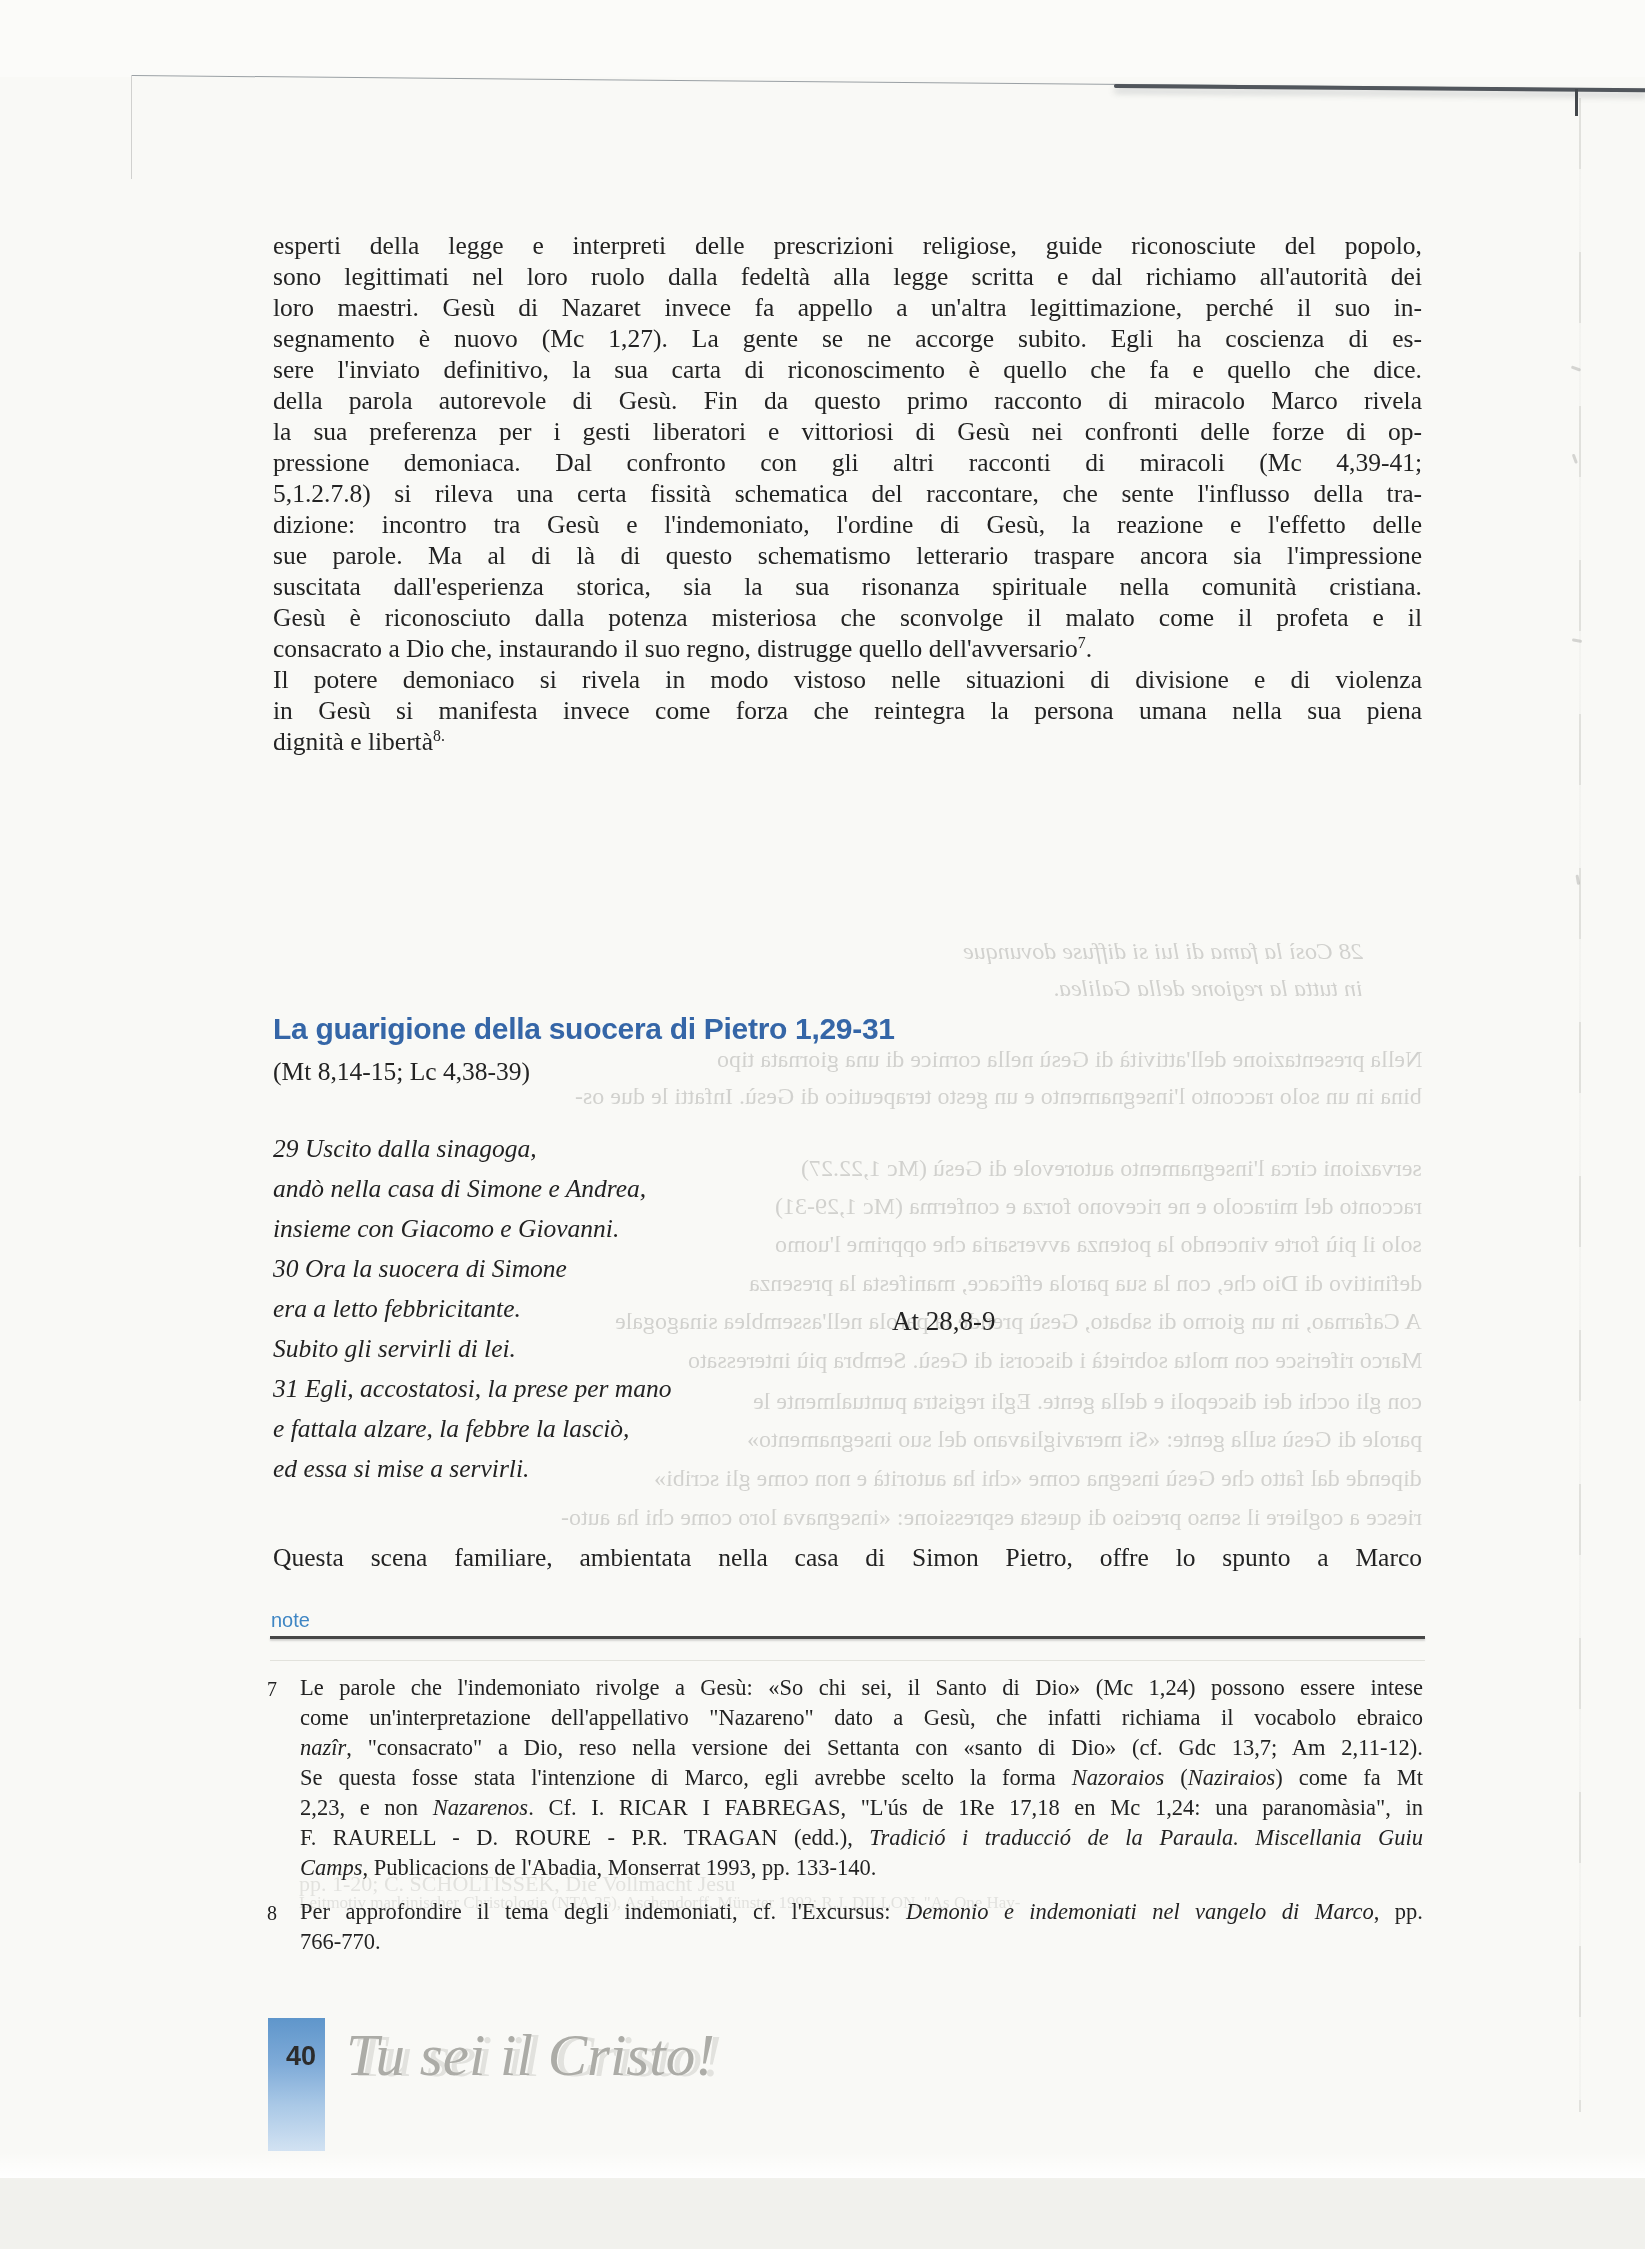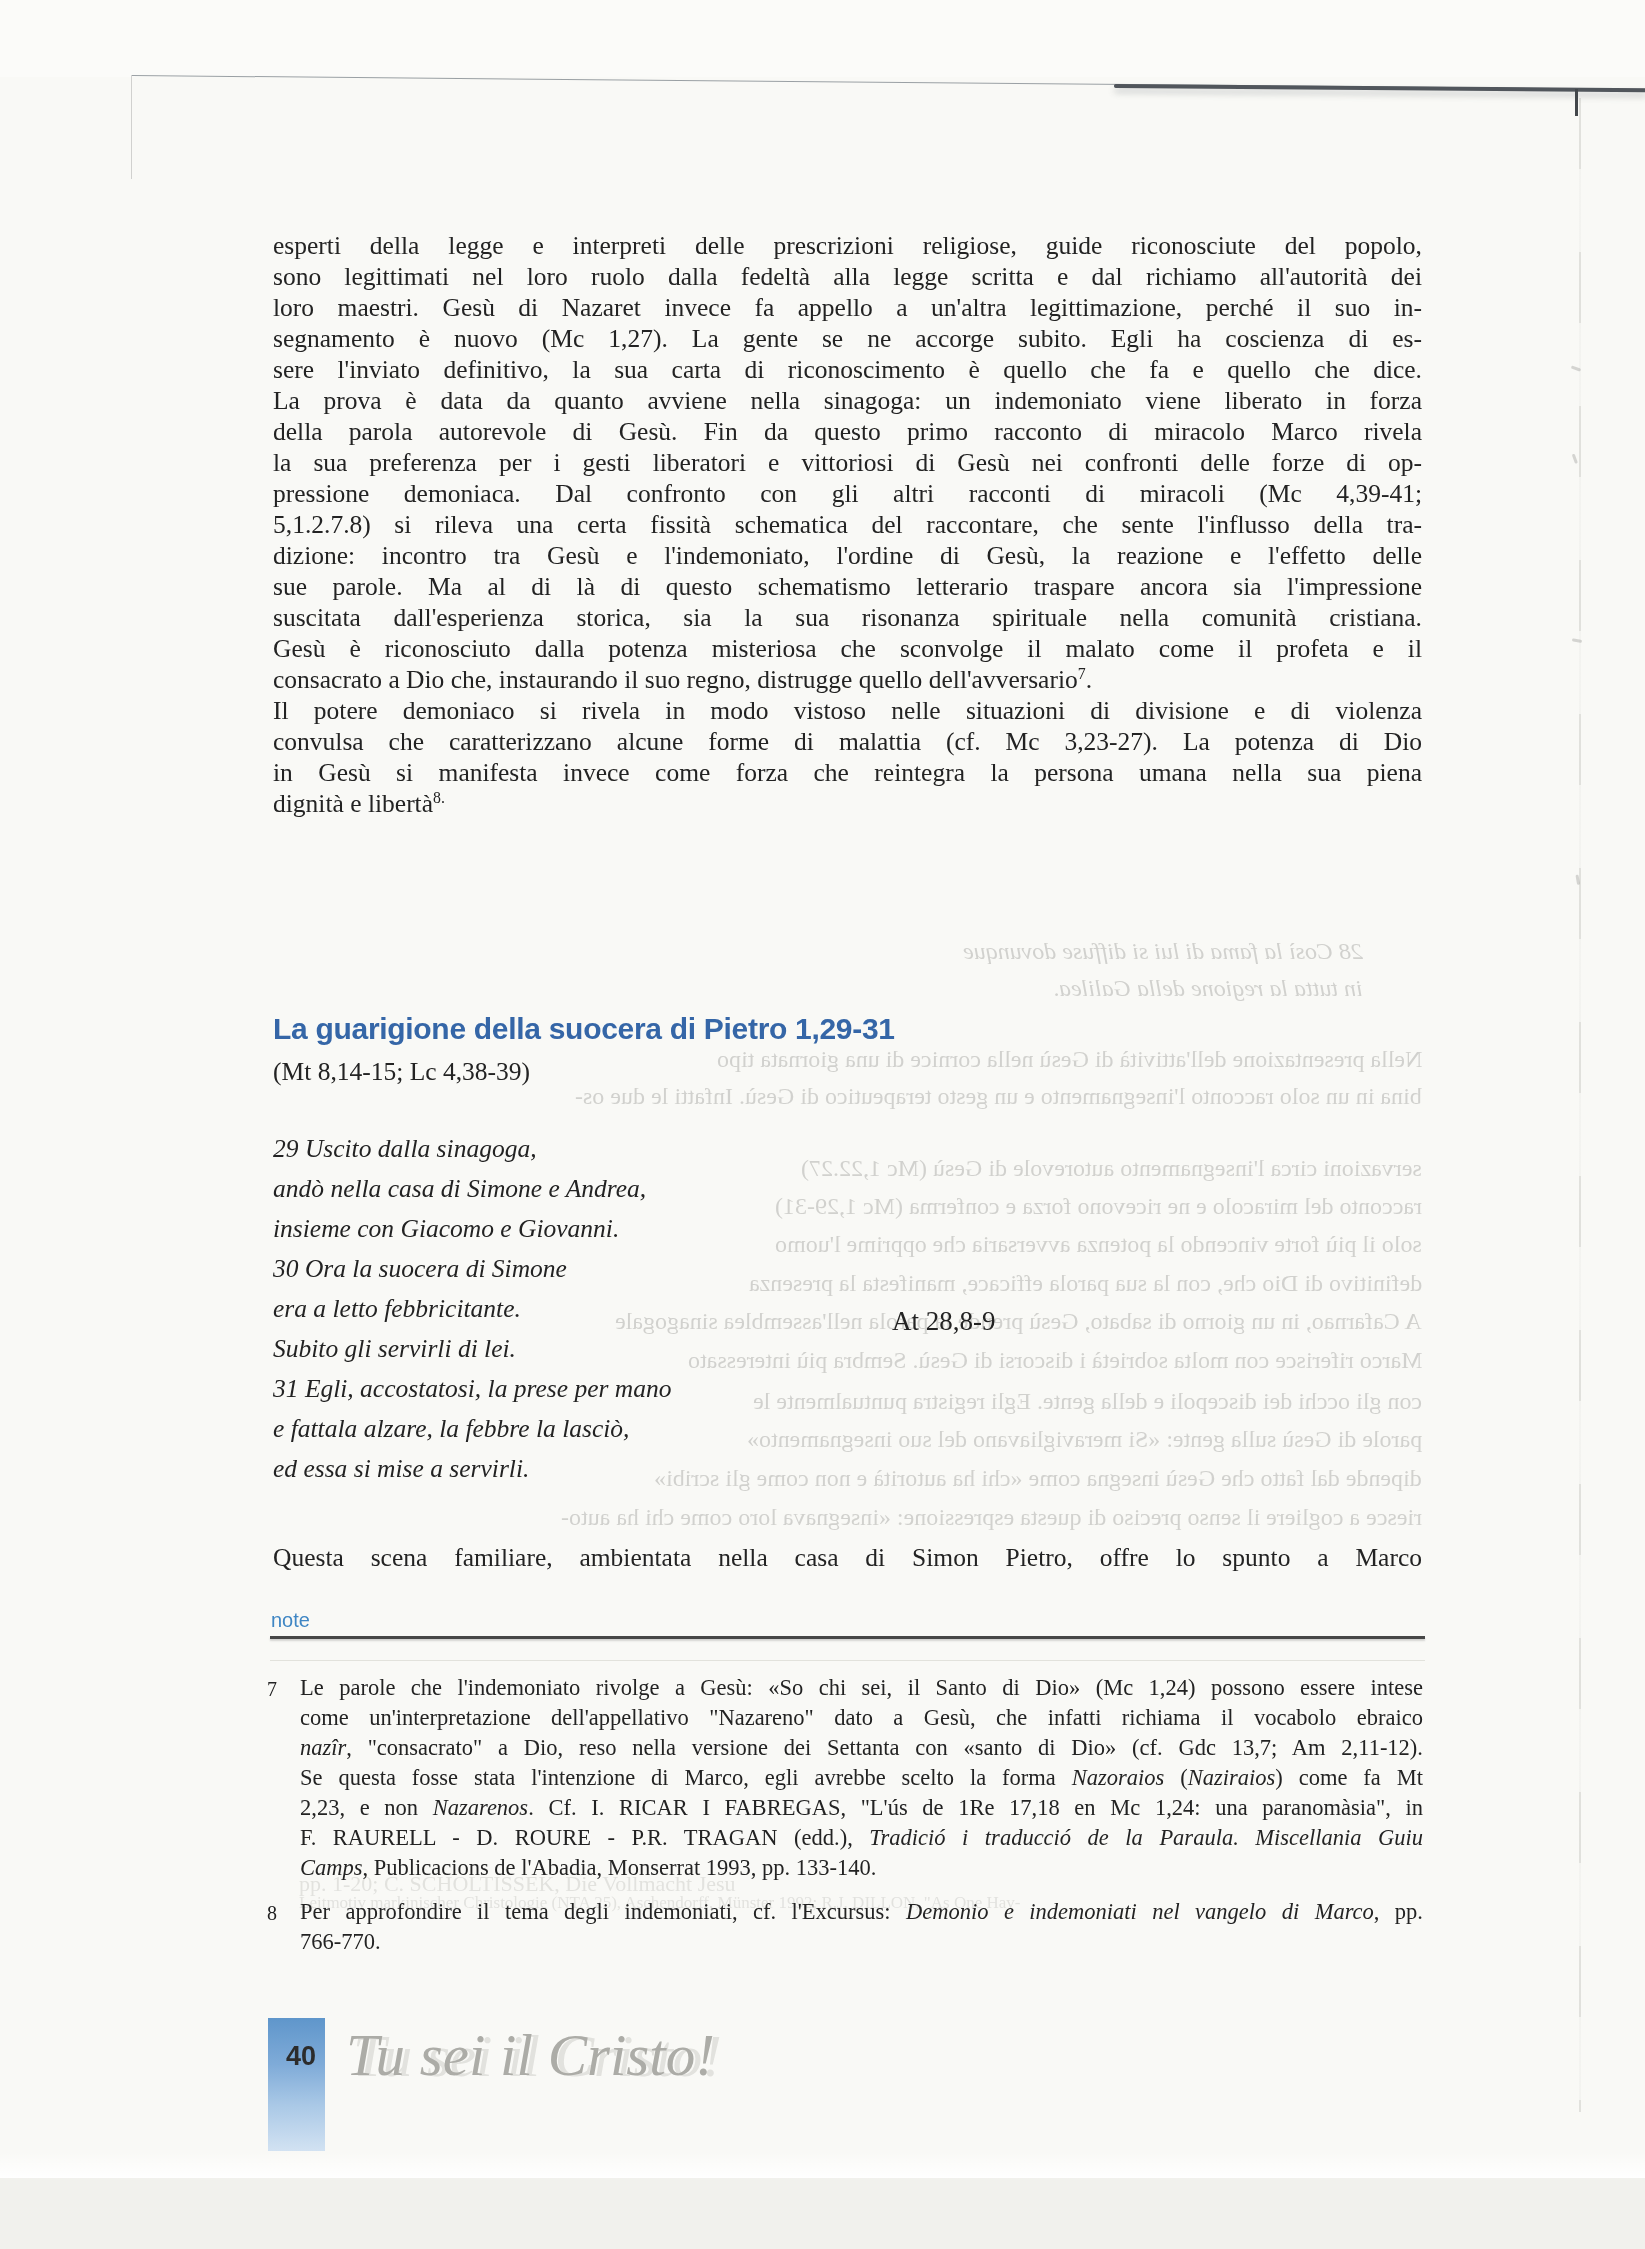--- a/index.html
+++ b/index.html
@@ -105,32 +105,30 @@
     <div class="ghost faint" style="top:1871px;left:299px;font-size:22px;">pp. 1-20; C. SCHOLTISSEK, Die Vollmacht Jesu</div>
     <div class="ghost faint" style="top:1893px;left:299px;font-size:17px;">Leitmotiv markinischer Christologie (NTA 25), Aschendorff, Münster 1992; R.J. DILLON, "As One Hav-</div>
   </div>
 
   <div id="body-col">
       <div class="bline">esperti della legge e interpreti delle prescrizioni religiose, guide riconosciute del popolo,</div>
       <div class="bline">sono legittimati nel loro ruolo dalla fedeltà alla legge scritta e dal richiamo all'autorità dei</div>
       <div class="bline">loro maestri. Gesù di Nazaret invece fa appello a un'altra legittimazione, perché il suo in-</div>
       <div class="bline">segnamento è nuovo (Mc 1,27). La gente se ne accorge subito. Egli ha coscienza di es-</div>
       <div class="bline">sere l'inviato definitivo, la sua carta di riconoscimento è quello che fa e quello che dice.</div>
-      <div class="bline">La prova è data da quanto avviene nella sinagoga: un indemoniato viene liberato in forza</div>
       <div class="bline">della parola autorevole di Gesù. Fin da questo primo racconto di miracolo Marco rivela</div>
       <div class="bline">la sua preferenza per i gesti liberatori e vittoriosi di Gesù nei confronti delle forze di op-</div>
       <div class="bline">pressione demoniaca. Dal confronto con gli altri racconti di miracoli (Mc 4,39-41;</div>
       <div class="bline">5,1.2.7.8) si rileva una certa fissità schematica del raccontare, che sente l'influsso della tra-</div>
       <div class="bline">dizione: incontro tra Gesù e l'indemoniato, l'ordine di Gesù, la reazione e l'effetto delle</div>
       <div class="bline">sue parole. Ma al di là di questo schematismo letterario traspare ancora sia l'impressione</div>
       <div class="bline">suscitata dall'esperienza storica, sia la sua risonanza spirituale nella comunità cristiana.</div>
       <div class="bline">Gesù è riconosciuto dalla potenza misteriosa che sconvolge il malato come il profeta e il</div>
       <div class="bline end">consacrato a Dio che, instaurando il suo regno, distrugge quello dell'avversario<sup>7</sup>.</div>
       <div class="bline">Il potere demoniaco si rivela in modo vistoso nelle situazioni di divisione e di violenza</div>
-      <div class="bline">convulsa che caratterizzano alcune forme di malattia (cf. Mc 3,23-27). La potenza di Dio</div>
       <div class="bline">in Gesù si manifesta invece come forza che reintegra la persona umana nella sua piena</div>
       <div class="bline end">dignità e libertà<sup>8.</sup></div>
     </div>
 
   <div id="section-heading">La guarigione della suocera di Pietro 1,29-31</div>
   <div id="section-subtitle">(Mt 8,14-15; Lc 4,38-39)</div>
 
   <div id="verse-block">
       <div class="vline">29 Uscito dalla sinagoga,</div>
       <div class="vline">andò nella casa di Simone e Andrea,</div>

